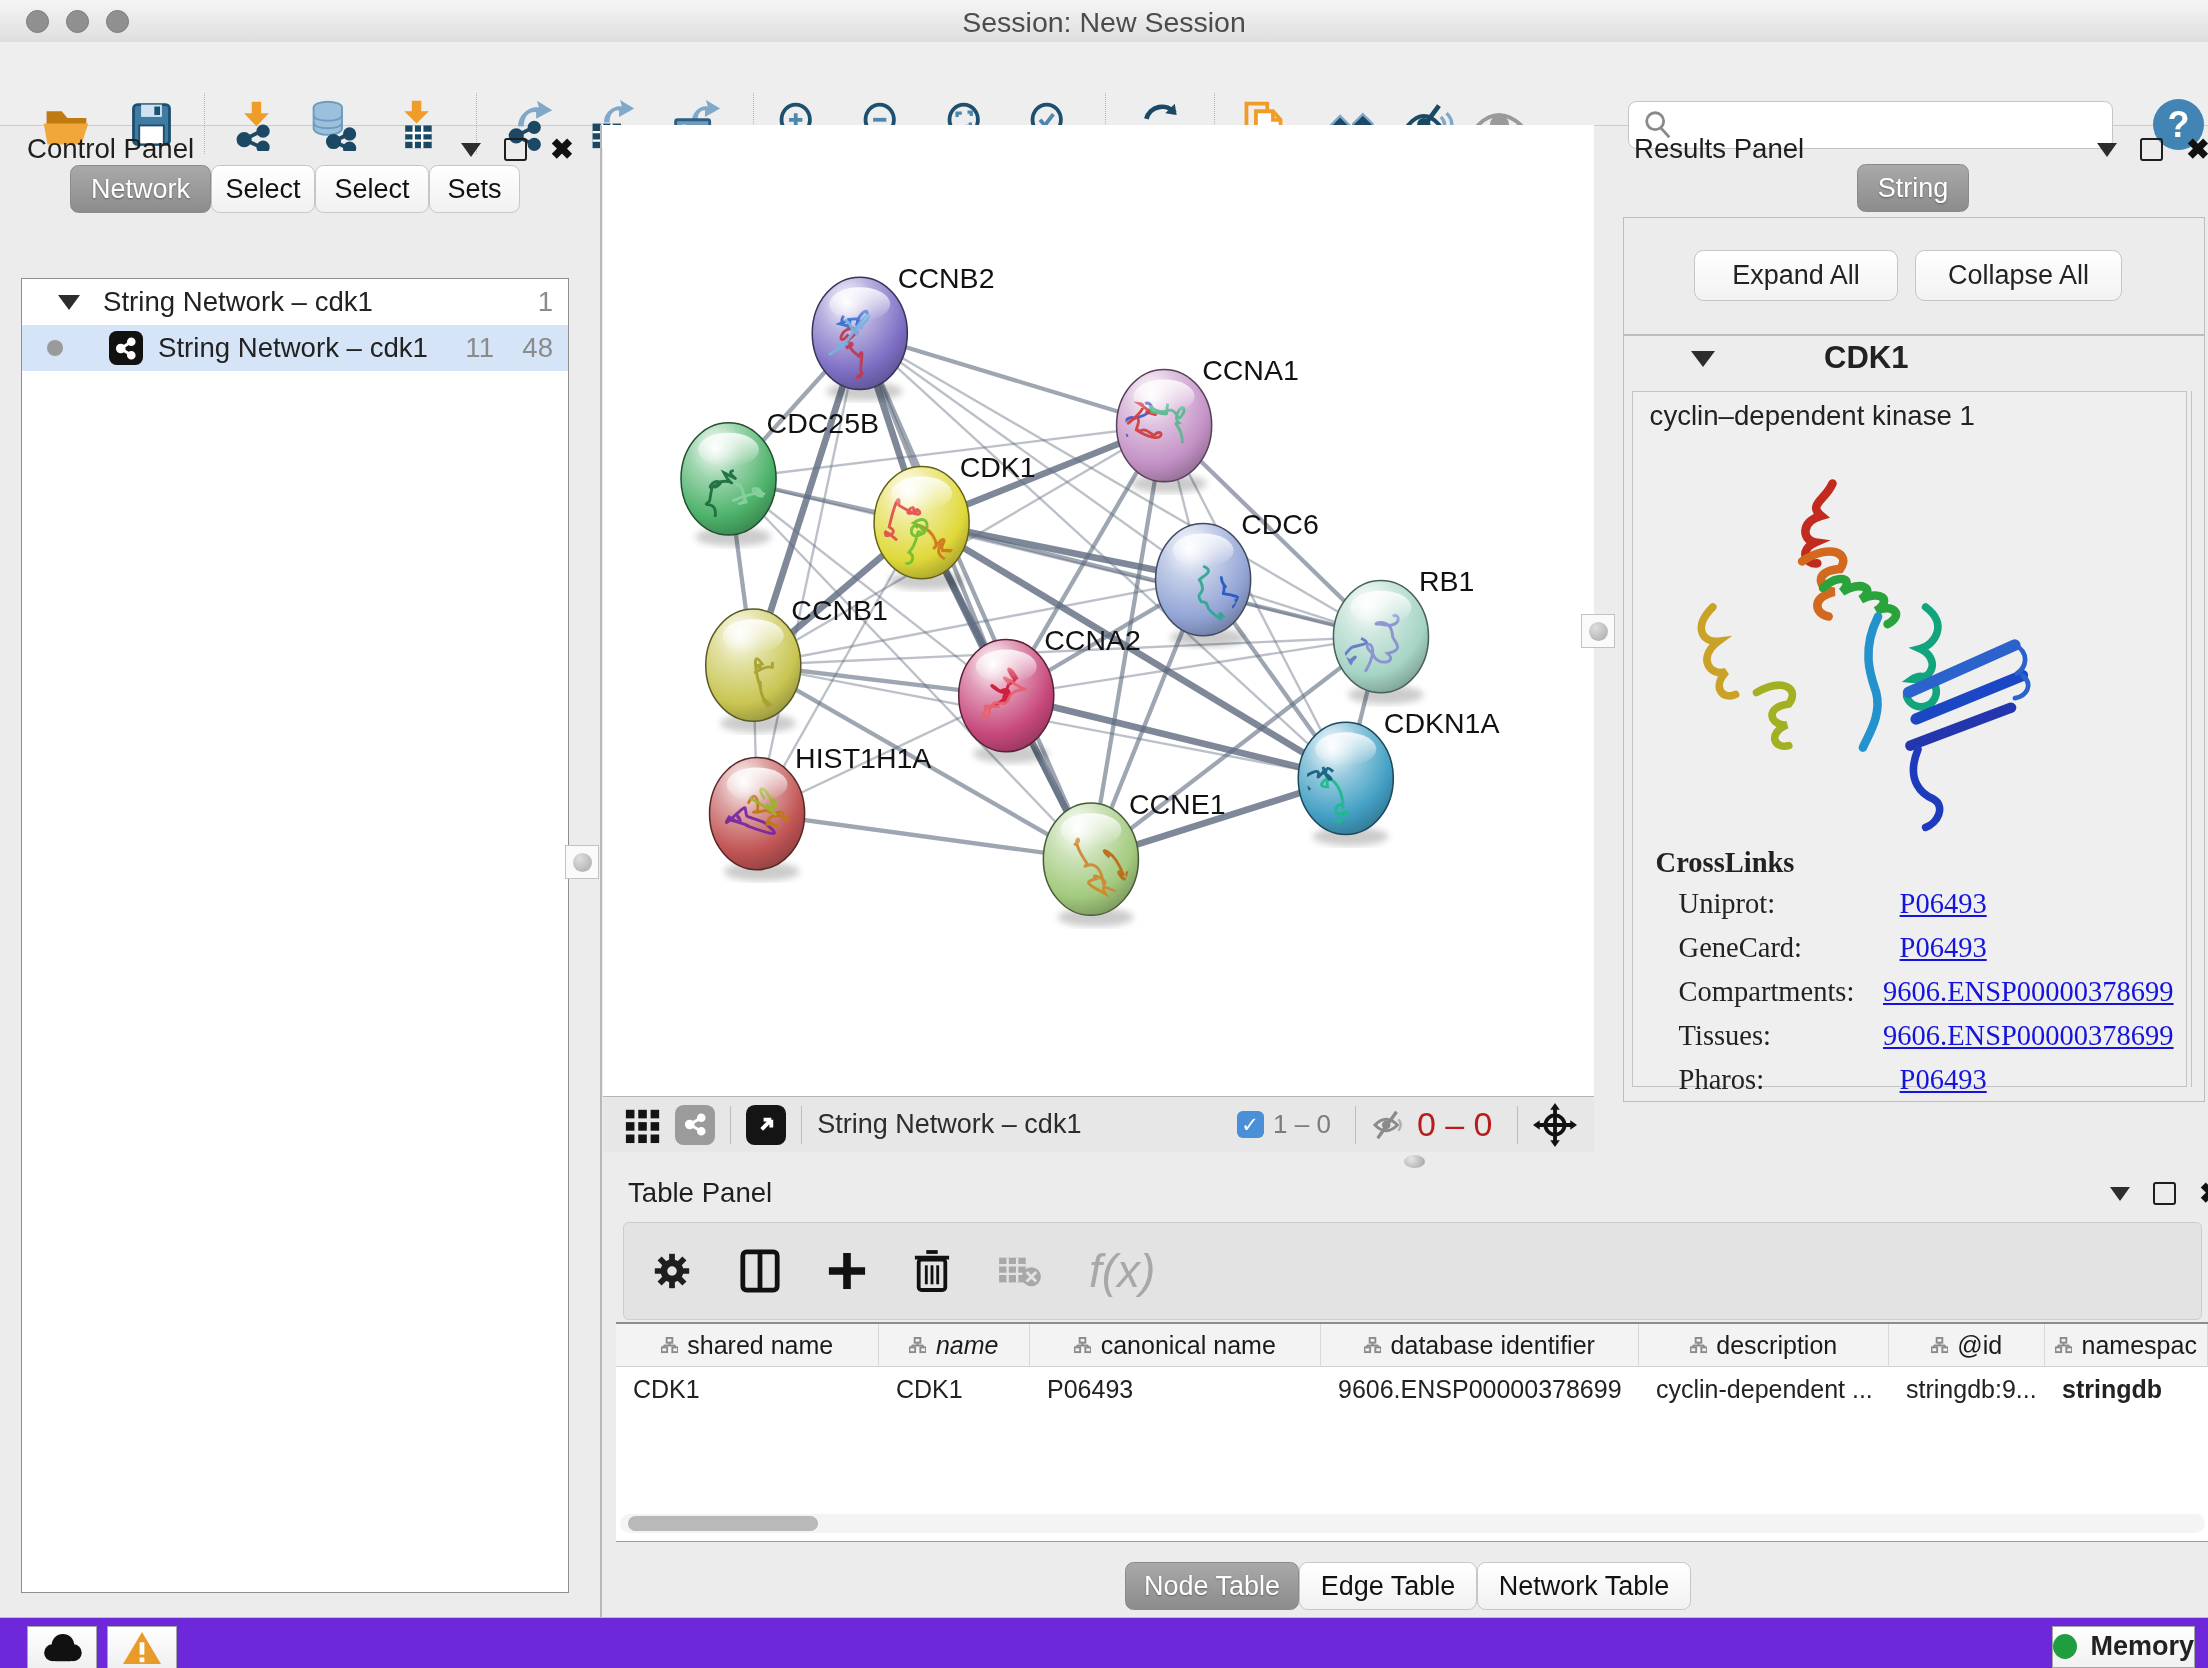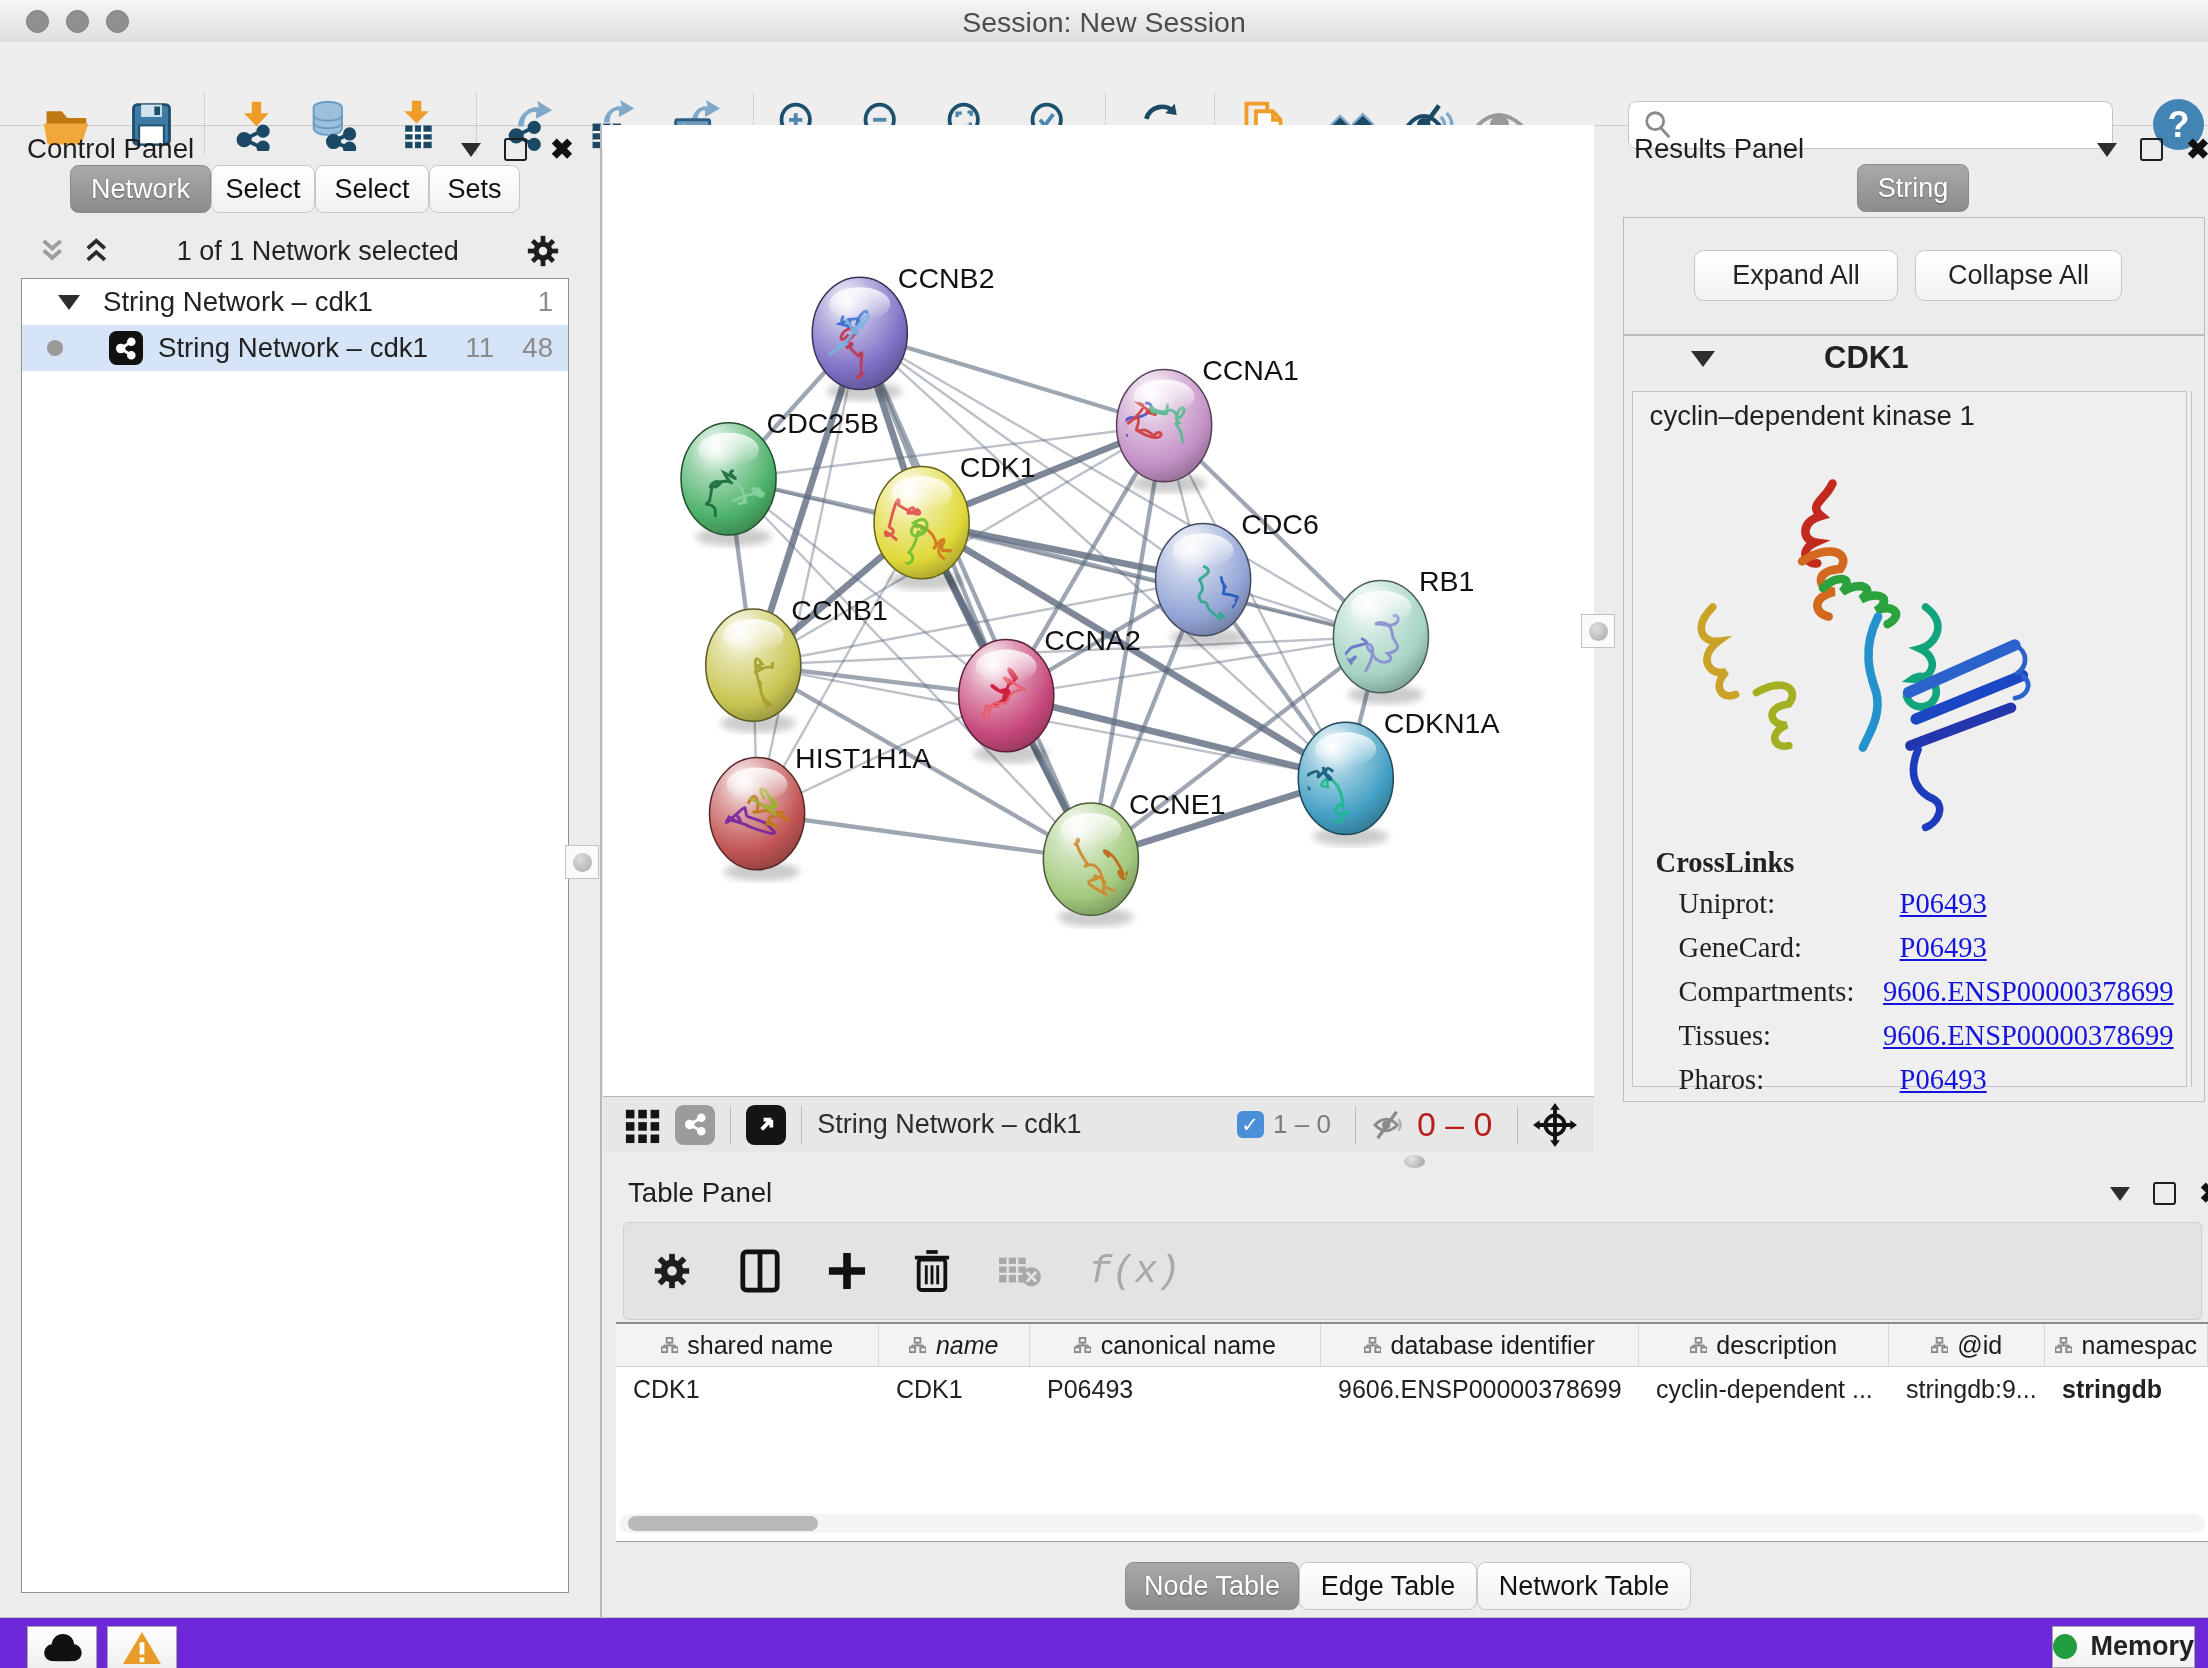--- a/index.html
+++ b/index.html
@@ -240,41 +240,20 @@
   <div class="abs dockico" style="left:461px;top:138px">
     <div class="dd-arrow"></div>
     <div class="float-ico"></div>
     <div class="close-ico">✖</div>
   </div>
   <div class="abs tab active" style="left:70px;top:165px;width:141px">Network</div>
   <div class="abs tab" style="left:211px;top:165px;width:104px">Select</div>
   <div class="abs tab" style="left:315px;top:165px;width:114px">Select</div>
   <div class="abs tab" style="left:429px;top:165px;width:91px">Sets</div>
 
-  <div id="cp-bar" class="abs">
-    <svg width="28.5" height="28.5" style="margin-left:17px" viewBox="0 0 30 30">
-        <path d="M6,4 l9,8 9,-8 M6,14 l9,8 9,-8" fill="none" stroke="#9c9c9c" stroke-width="4"></path>
-      </svg>
-    <svg width="28.5" height="28.5" style="margin-left:15px" viewBox="0 0 30 30">
-        <path d="M6,12 l9,-8 9,8 M6,24 l9,-8 9,8" fill="none" stroke="#2a2a2a" stroke-width="4"></path>
-      </svg>
-    <div style="flex:1;text-align:center;font-size:27px">1 of 1 Network selected</div>
-    <svg width="36" height="36" style="margin-right:7.6px" viewBox="0 0 38 38">
-        <g fill="#1e1e1e">
-          <circle cx="19" cy="19" r="10"></circle>
-          <g stroke="#1e1e1e" stroke-width="5">
-            <line x1="19" y1="3" x2="19" y2="35"></line>
-            <line x1="3" y1="19" x2="35" y2="19"></line>
-            <line x1="8" y1="8" x2="30" y2="30"></line>
-            <line x1="30" y1="8" x2="8" y2="30"></line>
-          </g>
-          <circle cx="19" cy="19" r="4.5" fill="#ececec"></circle>
-        </g>
-      </svg>
-  </div>
 
   <div id="cp-tree" class="abs">
     <div class="treerow">
       <div style="margin-left:36px;width:0;height:0;border-left:11.4px solid transparent;border-right:11.4px solid transparent;border-top:15px solid #2d2d2d"></div>
       <span style="margin-left:23px">String Network – cdk1</span>
       <span class="graynum" style="position:absolute;right:15px">1</span>
     </div>
     <div class="treerow sel">
       <div style="margin-left:25px;width:16px;height:16px;border-radius:50%;background:#9a9a9a"></div>
       <div class="sharebadge" style="margin-left:46px">
@@ -734,21 +713,21 @@
         <line x1="14" y1="18" x2="14" y2="38" stroke="#111" stroke-width="3"></line>
         <line x1="20" y1="18" x2="20" y2="38" stroke="#111" stroke-width="3"></line>
         <line x1="26" y1="18" x2="26" y2="38" stroke="#111" stroke-width="3"></line>
       </svg>
     <svg width="46" height="38" viewBox="0 0 48 40">
         <rect x="2" y="6" width="28" height="26" fill="#a8a8a8"></rect>
         <path d="M2,14 h28 M2,23 h28 M11,6 v26 M21,6 v26" stroke="#e3e3e3" stroke-width="2.5"></path>
         <circle cx="36" cy="26" r="10" fill="#a8a8a8"></circle>
         <path d="M31,21 l10,10 M41,21 l-10,10" stroke="#e3e3e3" stroke-width="3"></path>
       </svg>
-    <div style="font-family:Liberation Mono, monospace;font-style:italic;font-size:38px;color:#a8a8a8">f(x)</div>
+    <div style="font-family:Liberation Sans, sans-serif;font-style:italic;font-size:46px;color:#a8a8a8">f(x)</div>
   </div>
 
   <div id="tp-table" class="abs">
     <div class="thead">
         <div class="th" style="width: 263px;">
           <svg width="17" height="17" viewBox="0 0 18 18">
             <g stroke="#8a8a8a" stroke-width="2" fill="none">
               <rect x="6" y="1" width="6" height="5"></rect>
               <line x1="9" y1="6" x2="9" y2="9"></line>
               <line x1="3" y1="9" x2="15" y2="9"></line>

